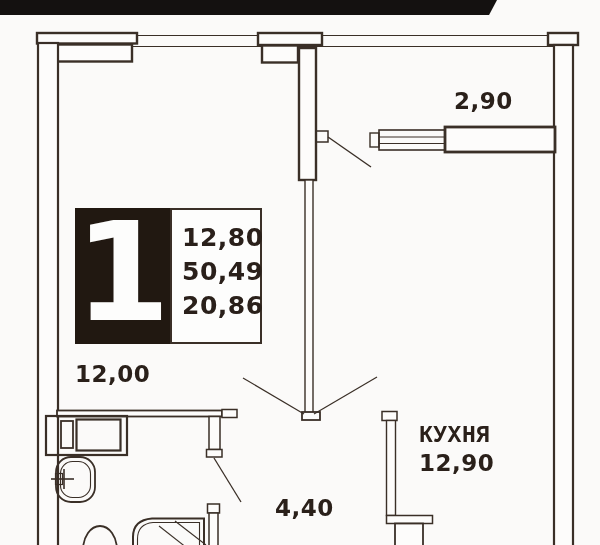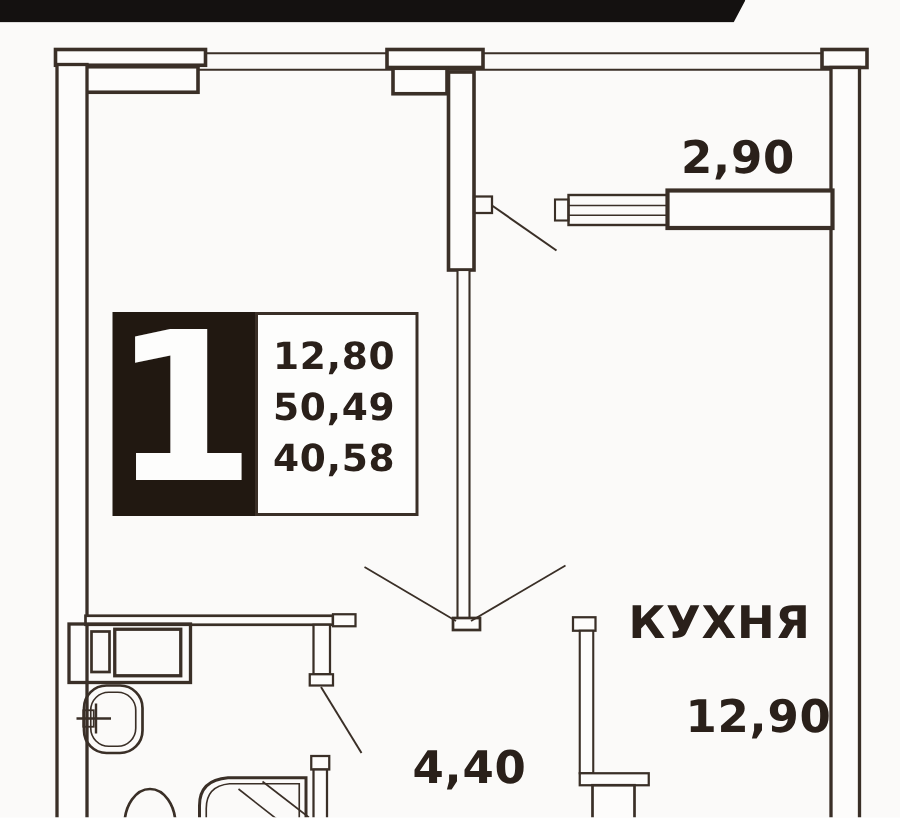--- a/index.html
+++ b/index.html
@@ -24,21 +24,21 @@
     clip-path: polygon(0 0, 100% 0, 98.4% 100%, 0 100%);
   }
   svg.plan {
     position: absolute;
     left: 0; top: 0;
     color: var(--line-color, #3a2f27);
   }
   .label {
     position: absolute;
     font-weight: bold;
-    font-size: 30px;
+    font-size: 23px;
     line-height: 1.1;
     letter-spacing: 0.5px;
     color: var(--text-color, #2a201a);
     white-space: nowrap;
   }
   .info {
     position: absolute;
     left: 75px; top: 208px;
     display: flex;
     align-items: stretch;
@@ -49,21 +49,21 @@
     color: var(--paper-color, #fdfdfc);
     display: flex;
     align-items: center;
     justify-content: center;
     font-weight: bold;
     font-size: 138px;
     line-height: 1;
     padding-bottom: 6px;
   }
   .info-areas {
-    width: 109px; height: 136px;
+    width: 92px; height: 136px;
     background: var(--paper-color, #fdfdfc);
     border: 2px solid var(--line-color, #3a2f27);
     padding: 11px 0 0 10px;
     font-weight: bold;
     font-size: 25px;
     line-height: 34px;
     letter-spacing: 0.5px;
   }
 </style>
 </head>
@@ -158,22 +158,23 @@
     </g>
   </svg>
 
   <div class="info">
     <div class="info-number">
       <span>1</span>
     </div>
     <div class="info-areas">
       <div>12,80</div>
       <div>50,49</div>
-      <div>40,58</div>
+      <div>20,86</div>
     </div>
   </div>
 
   <div class="label" style="left:454px; top:89px;">2,90</div>
-  <div class="label" style="left:419px; top:399px;">КУХНЯ</div>
-  <div class="label" style="left:419px; top:462px;margin-left:38px;">12,90</div>
+  <div class="label" style="left:75px; top:362px;">12,00</div>
+  <div class="label" style="left:419px; top:424px;font-family:Liberation Mono, monospace;">КУХНЯ</div>
+  <div class="label" style="left:419px; top:451px;">12,90</div>
   <div class="label" style="left:275px; top:496px;">4,40</div>
 
 </div>
 
 </body></html>

